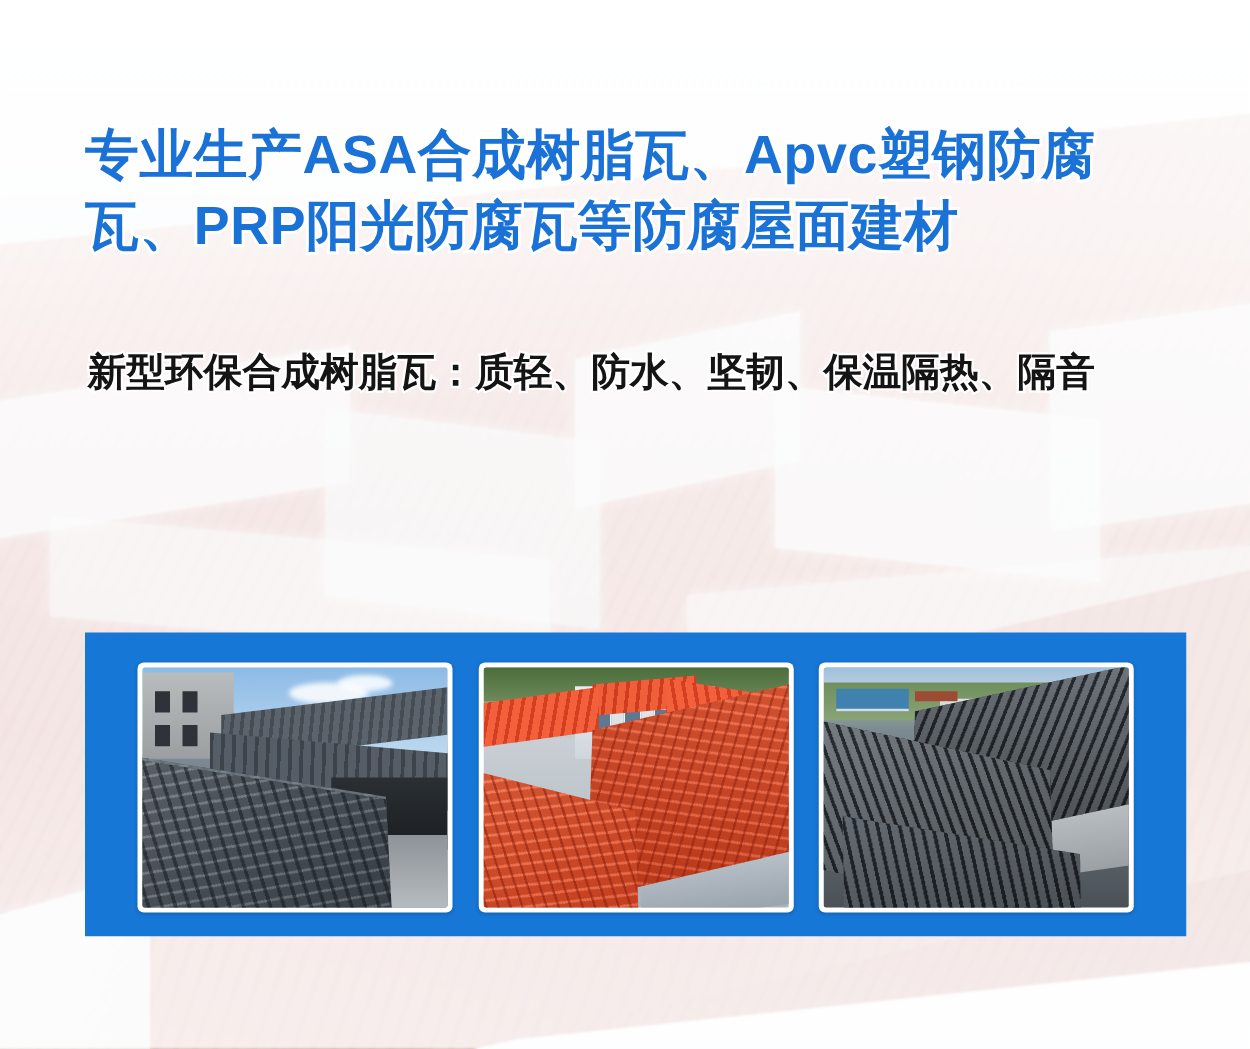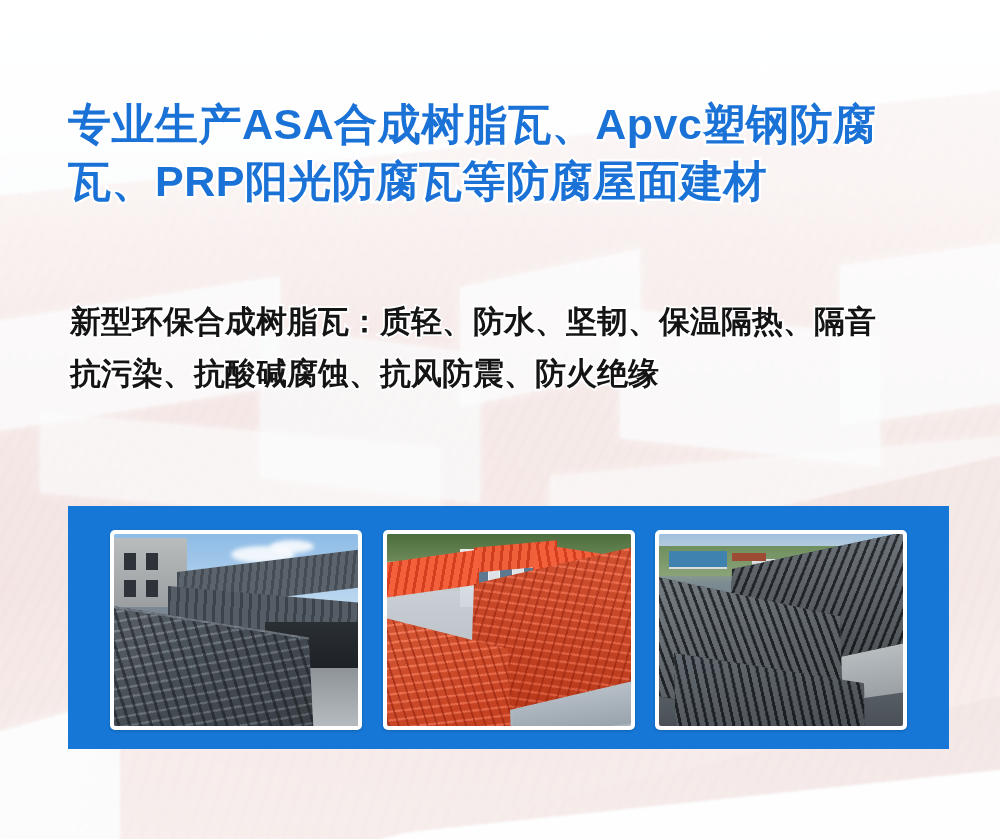--- a/index.html
+++ b/index.html
@@ -102,21 +102,21 @@
 
   .headline {
     position:absolute; left:68px; top:96px; width:880px;
     font-size:43px; line-height:57px; font-weight:bold; letter-spacing:.5px;
     color:#1a72d6;
     -webkit-text-stroke:4.5px #ffffff;
     paint-order:stroke fill;
     text-shadow:0 0 2px rgba(255,255,255,.9);
   }
 
-  .subtitle { position:absolute; left:70px; top:272px; width:900px;margin-top:24px; }
+  .subtitle { position:absolute; left:70px; top:272px; width:900px; }
   .sub-line {
     font-size:31px; line-height:52px; font-weight:bold; letter-spacing:0px;
     color:#141414;
     -webkit-text-stroke:3.5px #ffffff;
     paint-order:stroke fill;
     white-space:nowrap;
   }
   .sub-line.third { margin-top:8px; }
 
   
@@ -255,21 +255,20 @@
   <div class="bg-veil"></div>
   <div class="bg-blur"></div>
 </div>
 
 <div id="content">
 
   <h1 class="headline">专业生产ASA合成树脂瓦、Apvc塑钢防腐瓦、PRP阳光防腐瓦等防腐屋面建材</h1>
 
   <div class="subtitle">
     <div class="sub-line">新型环保合成树脂瓦：质轻、防水、坚韧、保温隔热、隔音</div>
-    <div class="sub-line">抗污染、抗酸碱腐蚀、抗风防震、防火绝缘</div>
   </div>
 
   <div class="gallery-panel">
     <div class="gallery-strip">
 
       <div class="photo-card">
         <div class="photo-inner p1">
           <div class="sky"></div>
           <div class="cloud c1"></div>
             <div class="cloud c2"></div>

